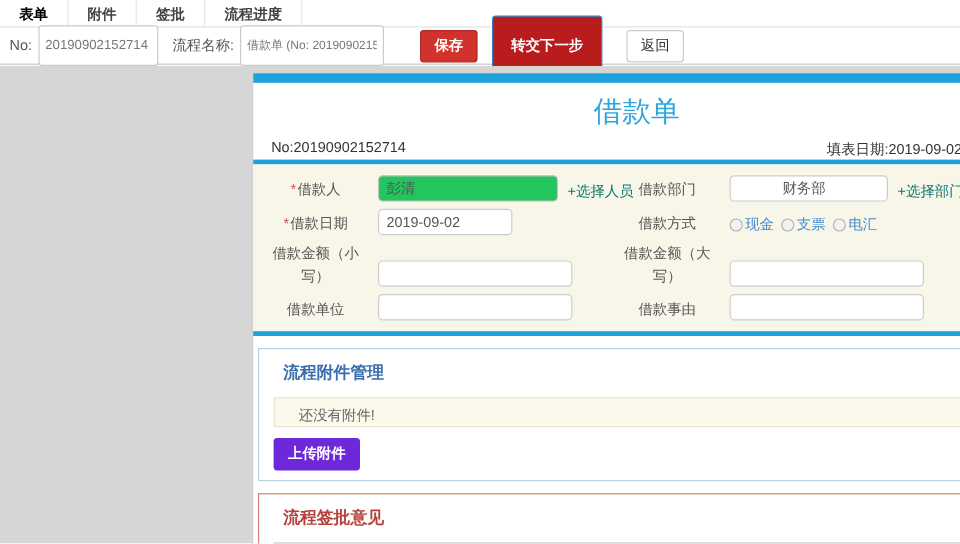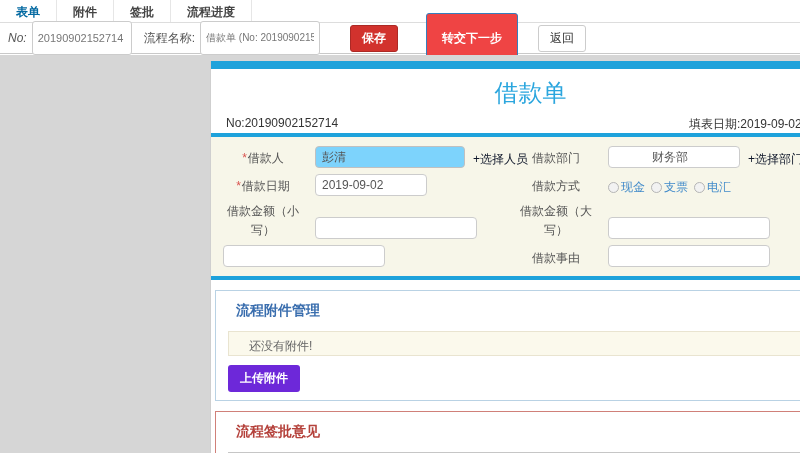--- a/index.html
+++ b/index.html
@@ -5,59 +5,59 @@
   * { box-sizing: border-box; margin: 0; padding: 0; }
   html,body { width:800px; height:453px; }
   body {
     position: relative; overflow: hidden; background:#fff;
     font-family:"Liberation Sans","DejaVu Sans",sans-serif;
   }
   
   .tabbar { height:23px; border-bottom:1px solid #ddd; background:#fff; display:flex; }
   .tab { padding:4px 16px; font-size:12px; font-weight:bold; color:#444;
          border-right:1px solid #e6e6e6; cursor:pointer; white-space:nowrap; }
-  .tab.active { color:#0369a1; }
+  .tab.active { color:#000000; }
   
   .cmdbar { height:31px; padding:0 8px; display:flex; align-items:center;
             border-bottom:1px solid #c9c9c9; background:#fff; font-size:12px; color:#555; }
-  .cmdbar .lbl { margin:0 5px 0 0; white-space:nowrap;font-style:italic; }
+  .cmdbar .lbl { margin:0 5px 0 0; white-space:nowrap; }
   .cmdbar .lbl2 { margin:0 5px 0 12px; white-space:nowrap; }
   .tinp { height:21px; border:1px solid #ccc; border-radius:3px; font-size:10px;
           color:#777; padding:16px 5px; font-family:inherit; }
   .no-inp { width:100px; font-size:11px; }
   .flow-inp { width:120px; }
   .btn { font-size:12px; font-weight:bold; padding:4px 11px; border-radius:3px;
          border:1px solid transparent; cursor:pointer; white-space:nowrap; font-family:inherit; }
   .btn-save { background:#d2322d; border-color:#ac2925; color:#fff; margin-left:30px; }
-  .btn-next { background:#ef4444; border-color:#357ebd; color:#fff; margin-left:28px; padding:16px 15px; }
+  .btn-next { background:#b91c1c; border-color:#357ebd; color:#fff; margin-left:12px; padding:16px 15px; }
   .btn-back { background:#fff; border-color:#ccc; color:#333; margin-left:20px; font-weight:normal; }
   
   .graybg { position:absolute; top:55px; left:0; width:800px; height:398px; background:#d6d6d6; }
   
   .panel { position:absolute; left:210px; top:61px; width:640px; height:840px;
            background:#fff; border-left:1px solid #cfcfcf; }
   .bluebar { height:8px; background:#1ea2db; }
   .bluebar-thin { height:4px; background:#1ea2db; }
   .form-title { text-align:center; color:#2ba6de; font-size:24px; padding:8px 0 4px; }
   .meta { position:relative; height:20px; font-size:12px; color:#333; }
   .meta .no-text { position:absolute; left:15px; top:3px; }
   .meta .date-text { position:absolute; left:478px; top:3px; white-space:nowrap; }
   
   .formarea { background:#f7f6e9; padding:6px 12px; display:grid;
               grid-template-columns:285px 1fr; column-gap:8px; font-size:12px; color:#555; }
   .field { display:flex; align-items:flex-end; padding:3px 0; }
   .field .flbl { width:80px; text-align:center; margin-right:12px; flex-shrink:0; line-height:1.55; }
   .req { color:#d9534f; margin-right:1px; }
   .finp { height:22px; border:1px solid #ccc; border-radius:4px; background:#fff;
           font-size:12px; color:#555; padding:0 6px; font-family:inherit; }
-  .inp-ro { background:#7dd3fc; border-color:#c0c0c0; width:150px; }
+  .inp-ro { background:#22c55e; border-color:#c0c0c0; width:150px; }
   .inp-dept { width:132px;padding-left:43px; }
   .inp-date { width:112px; }
   .inp-wide { width:162px; }
-  .sel-link { color:#0f172a; margin-left:8px; font-size:12px; text-decoration:none; white-space:nowrap; }
+  .sel-link { color:#0f766e; margin-left:8px; font-size:12px; text-decoration:none; white-space:nowrap; }
   .radio-group { display:flex; align-items:center; }
   .radio { display:inline-block; width:11px; height:11px; border-radius:50%;
            border:1px solid #b5b5b5; background:#f2f2f2; margin-right:2px; flex-shrink:0; }
   .radio-lbl { color:#428bca; margin-right:6px; }
   
   .section { margin:10px 4px 0; padding:8px 12px; background:#fff; }
   .sec-attach { border:1px solid #b9d2e4; }
   .sec-sign { border:1px solid #d08079; }
   .sec-head { font-size:14px; font-weight:bold; margin:3px 0 11px 8px; }
   .sec-attach .sec-head { color:#3a6eae; }
@@ -132,20 +132,21 @@
     <div class="field">
       <span class="flbl">借款金额（小写）</span>
       <input class="finp inp-wide" style="">
     </div>
     <div class="field">
       <span class="flbl">借款金额（大写）</span>
       <input class="finp inp-wide" style="">
     </div>
 
     <div class="field">
+      <span class="flbl">借款单位</span>
       <input class="finp inp-wide" style="">
     </div>
     <div class="field">
       <span class="flbl">借款事由</span>
       <input class="finp inp-wide" style="">
     </div>
   </div>
   <div class="bluebar-thin"></div>
 
   <div class="section sec-attach">

